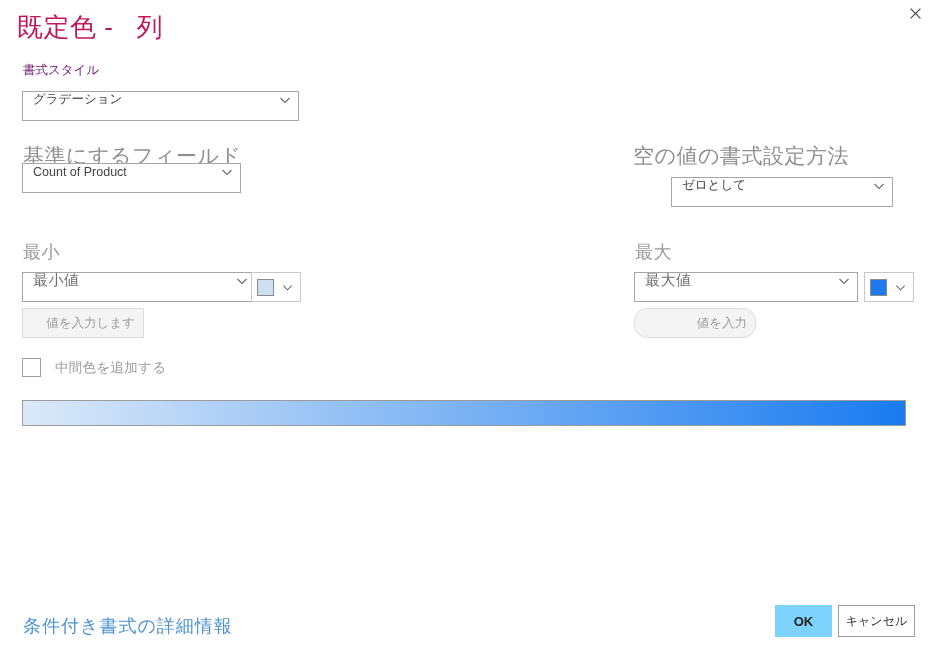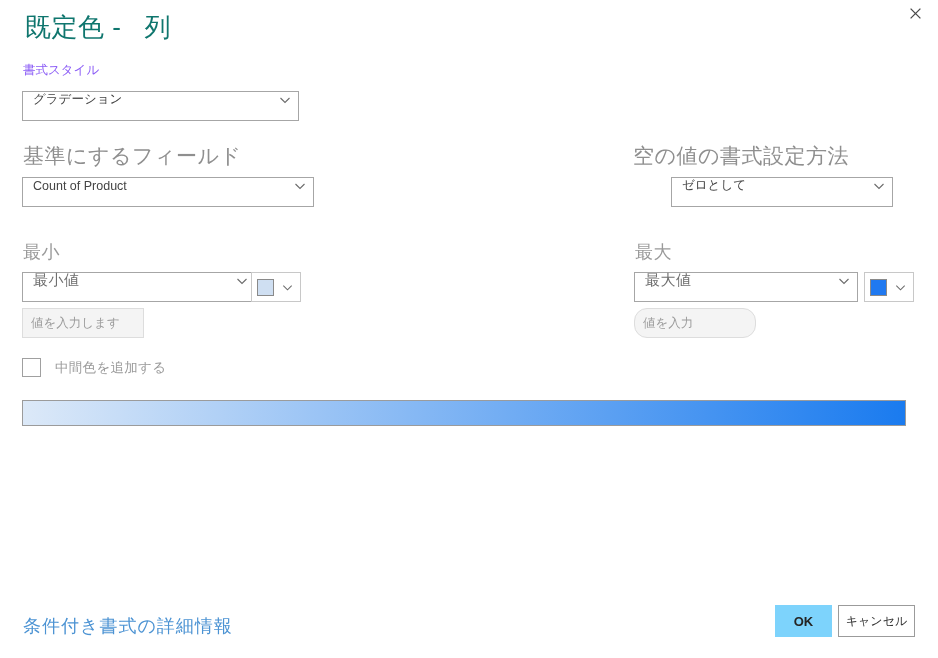--- a/index.html
+++ b/index.html
@@ -38,32 +38,32 @@
     position: absolute;
     left: 0;
     top: 0;
     width: 938px;
     height: 658px;
     box-sizing: border-box;
   }
 
   .title {
     position: absolute;
-    left: 25px;
+    left: 17px;
     top: 10px;
     font-size: 26px;
     font-weight: 400;
-    color: #0f766e;
+    color: #be185d;
     letter-spacing: 0.5px;
     white-space: pre;
   }
 
   .sublabel {
     font-size: 12.5px;
-    color: #8b5cf6;
+    color: #701a75;
     font-weight: 400;
   }
 
   .section-head {
     font-size: 21px;
     color: #8f8f8f;
     font-weight: 400;
     letter-spacing: 0.5px;
   }
 
@@ -130,20 +130,21 @@
   .valinput {
     box-sizing: border-box;
     height: 30px;
     width: 122px;
     border: 1px solid #dddddd;
     background: #f4f4f4;
     font-family: "Liberation Sans", "DejaVu Sans", sans-serif;
     font-size: 12.5px;
     color: #9c9c9c;
     padding: 4px 8px;
+    text-align: right;
   }
   .valinput::placeholder { color: #9c9c9c; opacity: 1; }
 
   
   .checkrow {
     position: absolute;
     left: 22px;
     top: 358px;
     display: flex;
     align-items: center;
@@ -236,21 +237,21 @@
   <div class="combo abs" style="left:22px; top:91px; width:277px;">
     <span class="combo-text">グラデーション</span>
     <span class="chev">
       <svg width="14" height="14" viewBox="0 0 14 14" aria-hidden="true">
         <path d="M2.5 5 L7 9.5 L11.5 5" stroke="#6b6b6b" stroke-width="1.1" fill="none"></path>
       </svg>
     </span>
   </div>
 
   <div class="abs section-head" style="left:23px; top:142px;">基準にするフィールド</div>
-  <div class="combo abs" style="left:22px; top:177px; width:292px;gap:10px;">
+  <div class="combo abs" style="left:22px; top:163px; width:219px;gap:10px;">
     <span class="combo-text">Count of Product</span>
     <span class="chev">
       <svg width="14" height="14" viewBox="0 0 14 14" aria-hidden="true">
         <path d="M2.5 5 L7 9.5 L11.5 5" stroke="#6b6b6b" stroke-width="1.1" fill="none"></path>
       </svg>
     </span>
   </div>
 
   <div class="abs section-head" style="left:633px; top:142px;text-align:center;">空の値の書式設定方法</div>
   <div class="combo abs" style="left:632px; top:177px; width:222px;margin-left:39px;">

